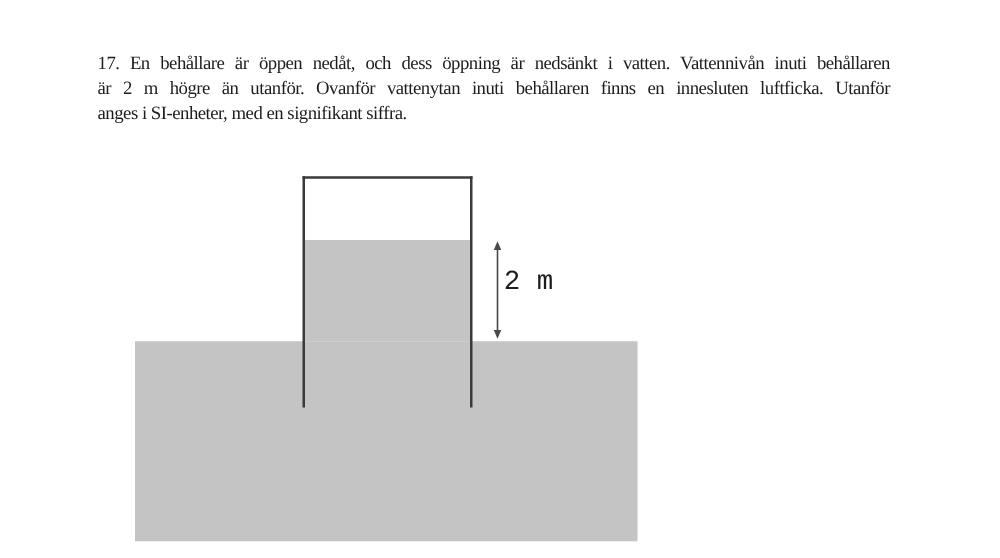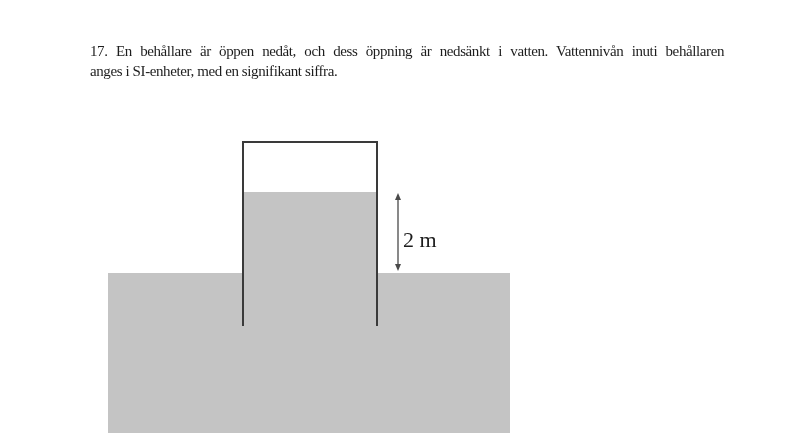--- a/index.html
+++ b/index.html
@@ -18,21 +18,20 @@
 
   
   .problem {
     position: absolute;
     left: 78px; top: 41px;
     width: 634px;
     color: #1d1d1d;
     font-size: 15px;
     line-height: 20px;
     letter-spacing: -0.4px;
-    margin-left: 12px;
   }
   .pline {
     white-space: nowrap;
     text-align: justify;
     text-align-last: justify;
   }
   .pline.last {
     text-align: center;
     text-align-last: left;
   }
@@ -65,34 +64,36 @@
     border-right: 2px solid #3a3a3a;
     background: transparent;
   }
   .dim-arrow {
     position: absolute;
     left: 392px; top: 192px;
     width: 12px; height: 80px;
   }
   .dim-label {
     position: absolute;
-    left: 403px; top: 227px;
+    left: 403px; top: 213px;
     font-size: 22px;
     line-height: 26px;
     color: #1d1d1d;
     white-space: nowrap;
+    font-family: Liberation Mono, monospace;
   }
 </style>
 </head>
 <body>
 
 <div class="page">
 
   <div class="problem">
     <div class="pline">17. En behållare är öppen nedåt, och dess öppning är nedsänkt i vatten. Vattennivån inuti behållaren</div>
+    <div class="pline">är 2 m högre än utanför. Ovanför vattenytan inuti behållaren finns en innesluten luftficka. Utanför</div>
     <div class="pline last">anges i SI-enheter, med en signifikant siffra.</div>
   </div>
 
   <div>
 
     <div class="water-body"></div>
 
     <div class="inner-water"></div>
 
     <div class="air-pocket"></div>

